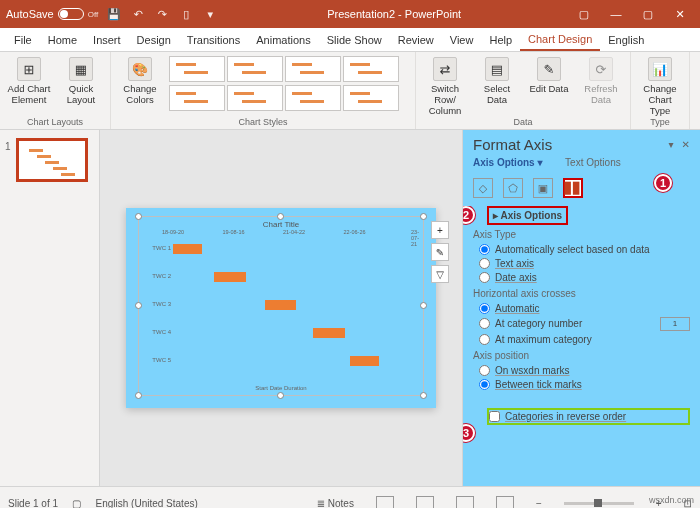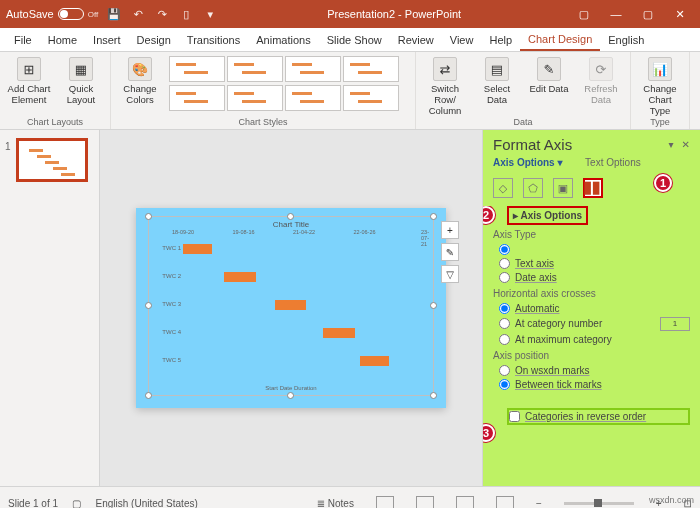--- a/index.html
+++ b/index.html
@@ -37,21 +37,21 @@
 .chart-box { position:absolute; left:12px; top:8px; right:12px; bottom:12px; border:1px solid #bfbfbf; }
 .handle { width:7px; height:7px; background:#fff; border:1px solid #888; border-radius:50%; position:absolute; }
 .chart-title { text-align:center; font-size:8px; color:#555; padding-top:3px; }
 .chart-plot { position:absolute; left:34px; top:22px; right:8px; bottom:22px; }
 .ycat { position:absolute; left:-26px; font-size:6px; color:#666; width:24px; text-align:right; }
 .xtick { position:absolute; top:-10px; font-size:5.5px; color:#666; transform:translateX(-50%); }
 .bar { position:absolute; background:#ed7d31; height:10px; }
 .chart-legend { position:absolute; bottom:4px; left:0; right:0; text-align:center; font-size:6px; color:#666; }
 .side-tools { position:absolute; right:-26px; top:4px; display:flex; flex-direction:column; gap:4px; }
 .side-tools .tbtn { width:18px; height:18px; border:1px solid #bfbfbf; background:#fff; display:flex; align-items:center; justify-content:center; font-size:10px; }
-.format-pane { width:218px; border-left:1px solid #d4d4d4; background:#bef264; display:flex; flex-direction:column; font-size:10.5px; position:relative; }
+.format-pane { width:238px; border-left:1px solid #d4d4d4; background:#7dd3fc; display:flex; flex-direction:column; font-size:10.5px; position:relative; }
 .fp-header { padding:6px 10px 2px; display:flex; justify-content:space-between; align-items:center; }
 .fp-header h3 { font-size:15px; font-weight:400; color:#404040; }
 .fp-header .ctrls { display:flex; gap:8px; color:#666; font-size:10px; }
 .fp-tabs { padding:2px 10px 6px; font-size:10px; color:#666; }
 .fp-tabs .at { color:#2b579a; font-weight:600; margin-right:20px; }
 .fp-icons { padding:4px 10px 8px; display:flex; gap:10px; align-items:center; position:relative; }
 .fp-icons .picon { width:20px; height:20px; border:1px solid #999; display:flex; align-items:center; justify-content:center; font-size:11px; color:#666; }
 .fp-icons .picon.sel { border:2px solid #c00; background:#fff; }
 .fp-body { padding:0 10px 8px; overflow-y:auto; flex:1; position:relative; }
 .fp-sec { font-weight:600; color:#444; padding:3px 0; font-size:10px; }
@@ -244,20 +244,21 @@
       <div class="picon">▣</div>
       <div class="picon sel" style="color:#c43e1c">▊▊</div>
       <div class="callout" style="right:28px;top:0">1</div>
     </div>
     <div class="fp-body">
       <div class="callout" style="left:-6px;top:0">2</div>
       <div style="margin-left:14px"><span class="fp-sec boxed">▸ <span>Axis Options</span></span></div>
       <div class="fp-sub">Axis Type</div>
       <label class="fp-opt">
           <input type="radio" checked="" style="">
+          <span>Automatically select based on data</span>
         </label>
       <label class="fp-opt">
           <input type="radio" style="">
           <span class="underline">Text axis</span>
         </label>
       <label class="fp-opt">
           <input type="radio" style="">
           <span class="underline">Date axis</span>
         </label>
       <div class="fp-sub">Horizontal axis crosses</div>

